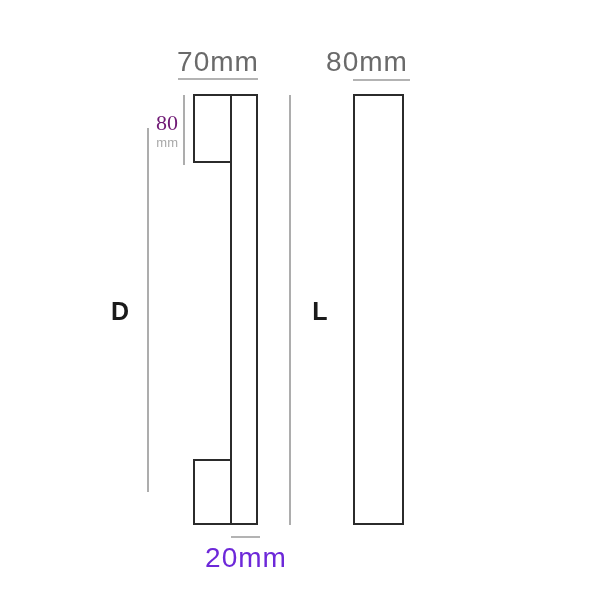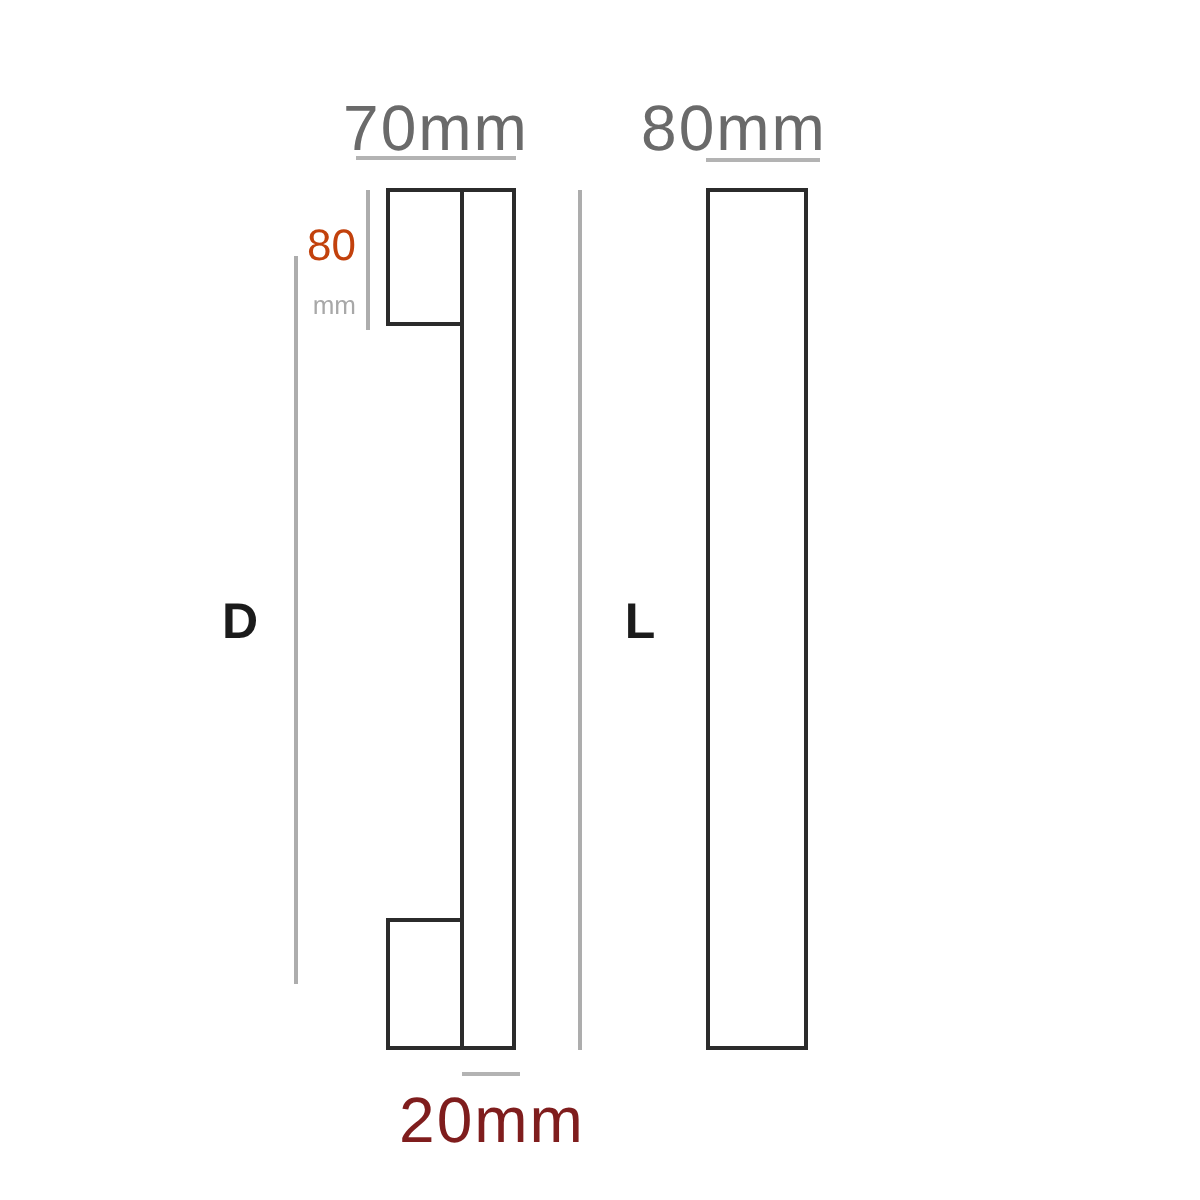--- a/index.html
+++ b/index.html
@@ -28,21 +28,21 @@
     background: #b3b3b3;
   }
   .vline {
     position: absolute;
     width: 2px;
     background: #adadad;
   }
   .dim-text {
     position: absolute;
     color: #6a6a6a;
-    font-size: 32px;
+    font-size: 28px;
     font-weight: 300;
     letter-spacing: 1px;
     text-align: center;
   }
   .letter-label {
     position: absolute;
     color: #1b1b1b;
     font-size: 25px;
     font-weight: 700;
     text-align: center;
@@ -54,26 +54,26 @@
   .l-foot-top    { left: 193px; top: 94px;  width: 39px; height: 69px; }
   .l-foot-bottom { left: 193px; top: 459px; width: 39px; height: 66px; }
   .l-foot-dim    { left: 183px; top: 95px;  height: 70px; }
   .l-foot-text {
     position: absolute;
     left: 134px; top: 112px; width: 44px;
     text-align: right;
     font-weight: 300;
     line-height: 1;
   }
-  .l-foot-text .val  { color: #c2410c; font-size: 22px; }
-  .l-foot-text .unit { color: #a8a8a8; font-size: 13px; margin-top: 12px; }
+  .l-foot-text .val  { color: #701a75; font-size: 22px; font-family: Liberation Serif, serif; }
+  .l-foot-text .unit { color: #a8a8a8; font-size: 13px; margin-top: 2px; }
   .l-length-line { left: 147px; top: 128px; height: 364px; }
   .l-length-label{ left: 103px; top: 297px; width: 34px; }
   .l-bot-line    { left: 231px; top: 536px; width: 29px; }
-  .l-bot-label   { left: 186px; top: 542px; width: 120px; color: #7f1d1d; }
+  .l-bot-label   { left: 186px; top: 542px; width: 120px; color: #6d28d9; }
   
   .r-top-label   { left: 307px; top: 46px;  width: 120px; }
   .r-top-line    { left: 353px; top: 79px;  width: 57px; }
   .r-body        { left: 353px; top: 94px;  width: 51px; height: 431px; }
   .r-length-line { left: 289px; top: 95px;  height: 430px; }
   .r-length-label{ left: 303px; top: 297px; width: 34px; }
 </style>
 </head>
 <body>
 

